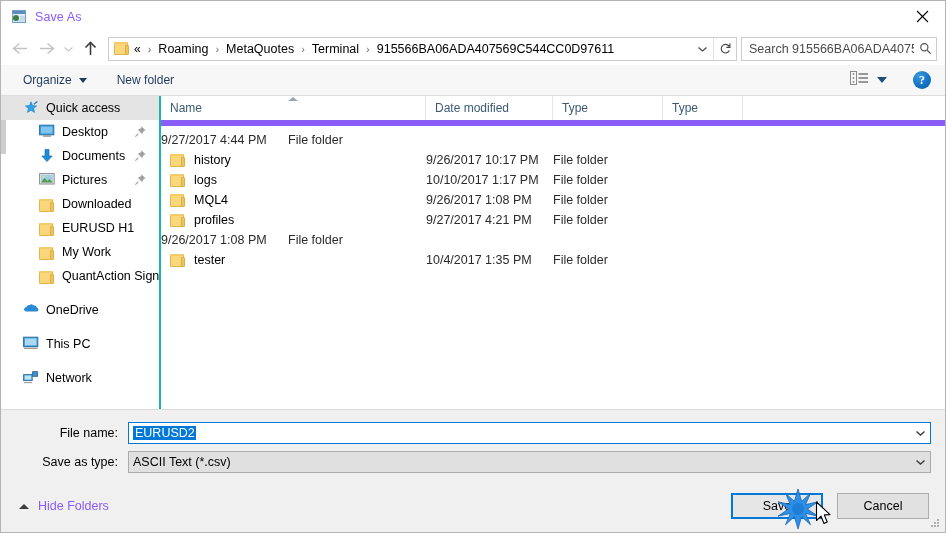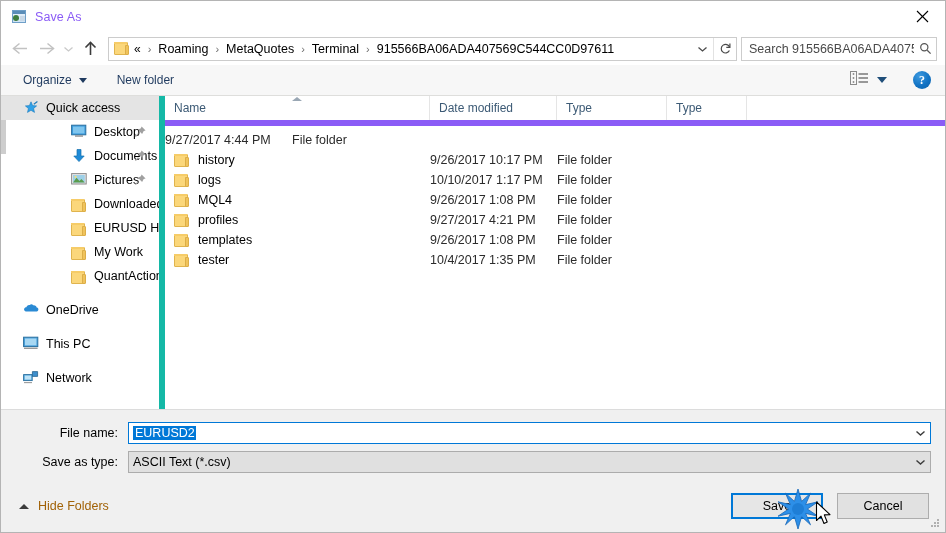--- a/index.html
+++ b/index.html
@@ -224,21 +224,21 @@
     flex: 1;
     display: flex;
     background: #fff;
     min-height: 0;
     border-bottom: 1px solid #dcdcdc;
   }
   .sidebar {
     width: 158px;
     flex: none;
     background: #fff;
-    border-right: 6px solid #14b8a6;
+    border-right: 2px solid #14b8a6;
     position: relative;
     overflow: hidden;
   }
   .sb-scrollbar {
     position: absolute;
     left: 0; top: 0;
     width: 5px; height: 100%;
     background: transparent;
   }
   .sb-thumb {
@@ -251,21 +251,21 @@
     height: 24px;
     display: flex;
     align-items: center;
     padding-left: 22px;
     font-size: 12.5px;
     color: #000;
     position: relative;
     box-sizing: border-box;
   }
   .sb-item.selected { background: #e4e4e4; }
-  .sb-item.indent { padding-left: 38px; margin-left: 32px; }
+  .sb-item.indent { padding-left: 38px; }
   .sb-icon {
     width: 16px; height: 16px;
     margin-right: 7px;
     flex: none;
     position: relative;
   }
   .sb-label { white-space: nowrap; }
   .sb-pin {
     position: absolute;
     right: 12px;
@@ -424,21 +424,21 @@
     display: flex;
     align-items: center;
     padding: 0 16px 0 14px;
     box-sizing: border-box;
     position: relative;
   }
   .hide-folders {
     display: flex;
     align-items: center;
     font-size: 12.5px;
-    color: #a16207;
+    color: #8b5cf6;
     padding: 4px 4px;
   }
   .hf-caret {
     margin-right: 9px;
     display: inline-block;
     width: 0; height: 0;
     border-left: 5px solid transparent;
     border-right: 5px solid transparent;
     border-bottom: 5px solid #3b3b3b;
   }
@@ -815,28 +815,20 @@
                 <span class="f-tab"></span>
                 <span class="f-side"></span>
             </span>
             <span>profiles</span>
           </div>
           <div class="cell date">9/27/2017 4:21 PM</div>
           <div class="cell type">File folder</div>
           <div class="cell size"></div>
         </div>
         <div class="row">
-          <div class="cell name">
-            <span class="row-folder-icon folder">
-              <span class="f-back"></span>
-                <span class="f-tab"></span>
-                <span class="f-side"></span>
-            </span>
-            <span>templates</span>
-          </div>
           <div class="cell date">9/26/2017 1:08 PM</div>
           <div class="cell type">File folder</div>
           <div class="cell size"></div>
         </div>
         <div class="row">
           <div class="cell name">
             <span class="row-folder-icon folder">
               <span class="f-back"></span>
                 <span class="f-tab"></span>
                 <span class="f-side"></span>

